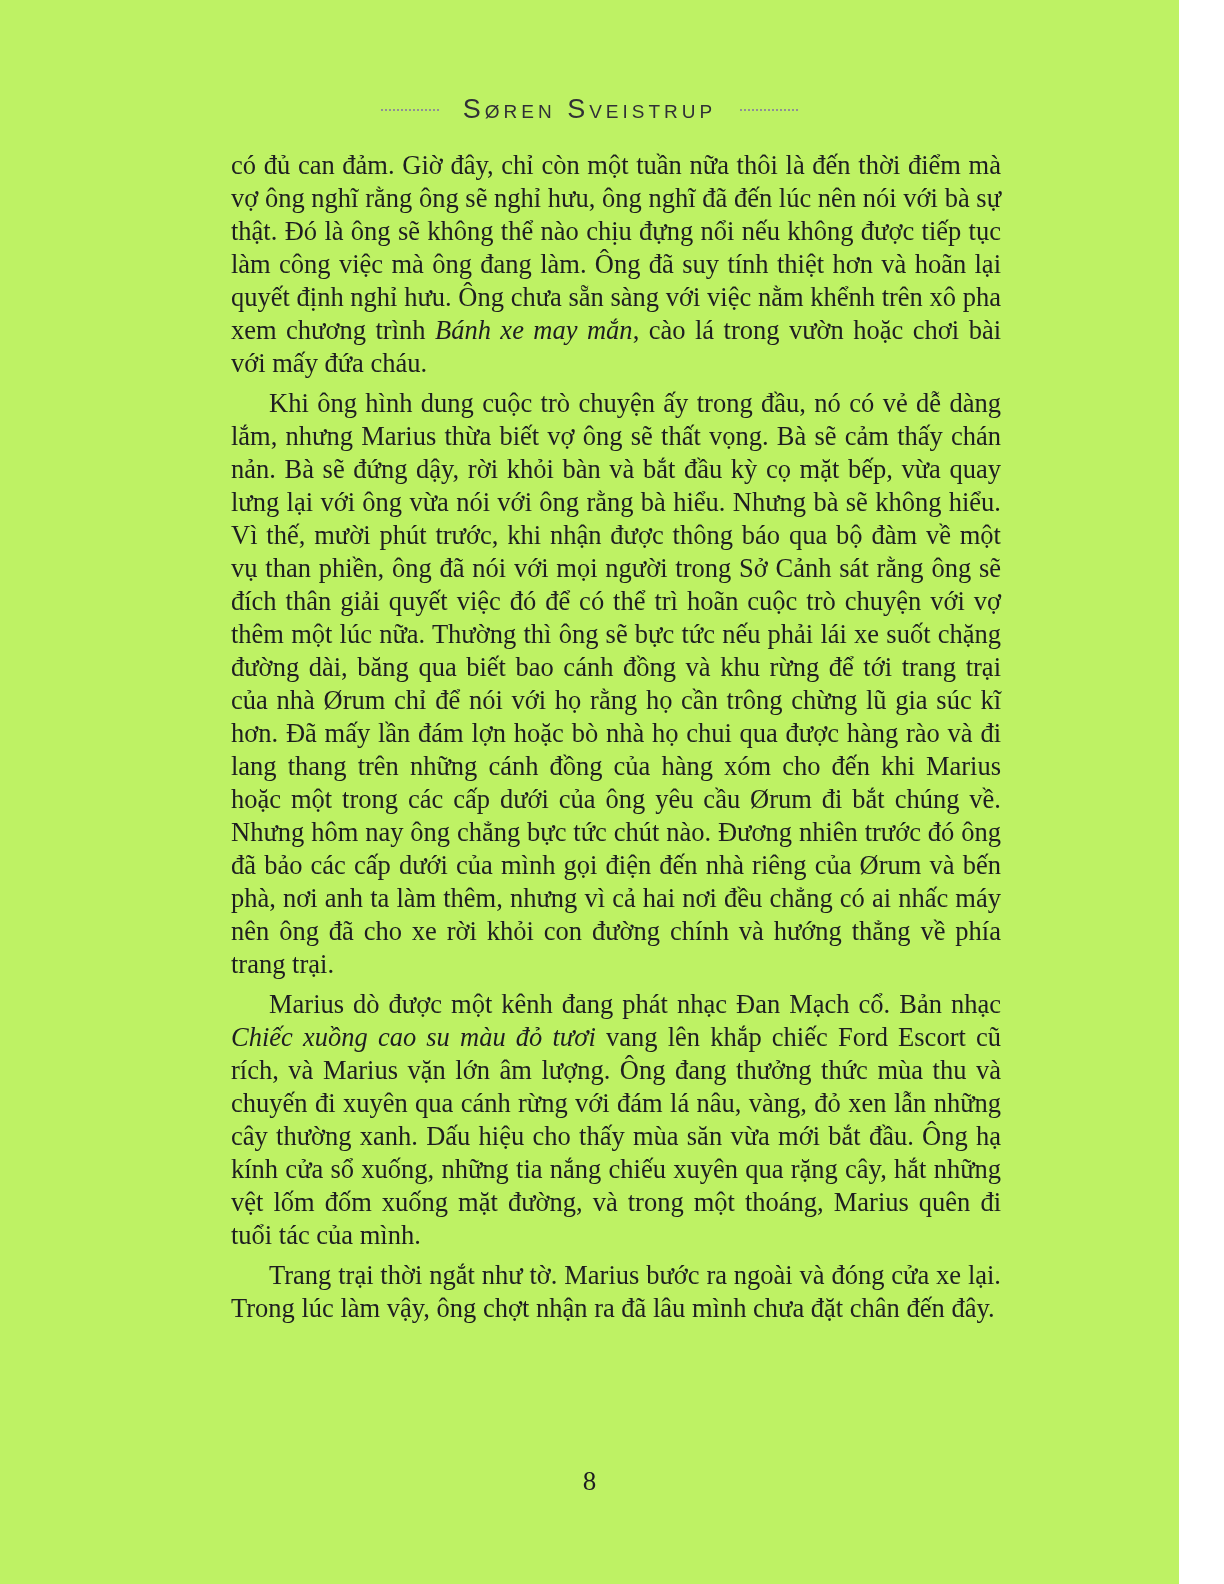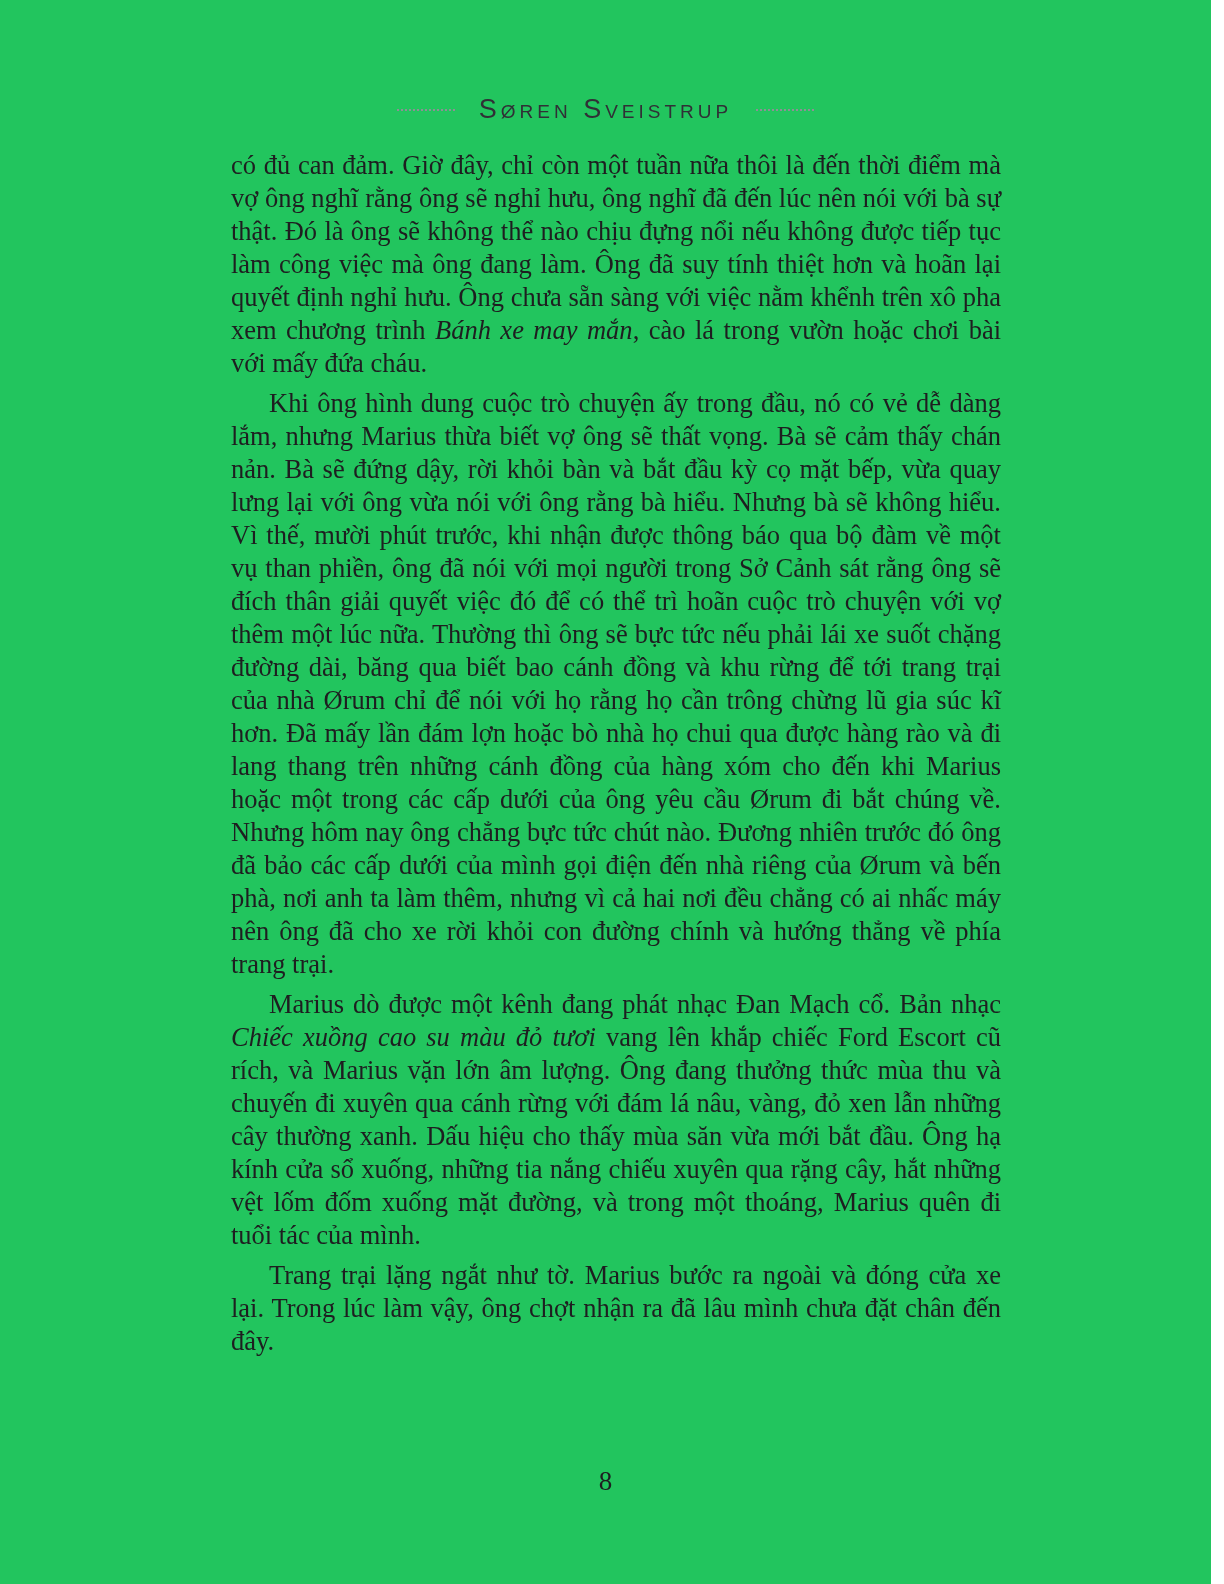--- a/index.html
+++ b/index.html
@@ -4,25 +4,24 @@
 <style>
   html, body {
     margin: 0;
     padding: 0;
     background: #ffffff;
   }
   .page {
     position: relative;
     width: 1179px;
     height: 1584px;
-    background: #22c55e;
+    background: #bef264;
     overflow: hidden;
     font-family: "Liberation Serif", "DejaVu Serif", serif;
     color: #1e1e20;
-    padding-left: 32px;
   }
   
   .running-head {
     position: absolute;
     top: 94px;
     left: 0;
     right: 0;
     display: flex;
     justify-content: center;
     align-items: center;
@@ -81,18 +80,18 @@
   <header class="running-head">
     <span class="ornament-dots"></span>
     <span class="author-name">Søren Sveistrup</span>
     <span class="ornament-dots"></span>
   </header>
 
   <main class="body-text" id="body-text">
       <p class="para"><span class="run">có đủ can đảm. Giờ đây, chỉ còn một tuần nữa thôi là đến thời điểm mà vợ ông nghĩ rằng ông sẽ nghỉ hưu, ông nghĩ đã đến lúc nên nói với bà sự thật. Đó là ông sẽ không thể nào chịu đựng nổi nếu không được tiếp tục làm công việc mà ông đang làm. Ông đã suy tính thiệt hơn và hoãn lại quyết định nghỉ hưu. Ông chưa sẵn sàng với việc nằm khểnh trên xô pha xem chương trình </span><span class="run italic">Bánh xe may mắn</span><span class="run">, cào lá trong vườn hoặc chơi bài với mấy đứa cháu.</span></p>
       <p class="para indent"><span class="run">Khi ông hình dung cuộc trò chuyện ấy trong đầu, nó có vẻ dễ dàng lắm, nhưng Marius thừa biết vợ ông sẽ thất vọng. Bà sẽ cảm thấy chán nản. Bà sẽ đứng dậy, rời khỏi bàn và bắt đầu kỳ cọ mặt bếp, vừa quay lưng lại với ông vừa nói với ông rằng bà hiểu. Nhưng bà sẽ không hiểu. Vì thế, mười phút trước, khi nhận được thông báo qua bộ đàm về một vụ than phiền, ông đã nói với mọi người trong Sở Cảnh sát rằng ông sẽ đích thân giải quyết việc đó để có thể trì hoãn cuộc trò chuyện với vợ thêm một lúc nữa. Thường thì ông sẽ bực tức nếu phải lái xe suốt chặng đường dài, băng qua biết bao cánh đồng và khu rừng để tới trang trại của nhà Ørum chỉ để nói với họ rằng họ cần trông chừng lũ gia súc kĩ hơn. Đã mấy lần đám lợn hoặc bò nhà họ chui qua được hàng rào và đi lang thang trên những cánh đồng của hàng xóm cho đến khi Marius hoặc một trong các cấp dưới của ông yêu cầu Ørum đi bắt chúng về. Nhưng hôm nay ông chẳng bực tức chút nào. Đương nhiên trước đó ông đã bảo các cấp dưới của mình gọi điện đến nhà riêng của Ørum và bến phà, nơi anh ta làm thêm, nhưng vì cả hai nơi đều chẳng có ai nhấc máy nên ông đã cho xe rời khỏi con đường chính và hướng thẳng về phía trang trại.</span></p>
       <p class="para indent"><span class="run">Marius dò được một kênh đang phát nhạc Đan Mạch cổ. Bản nhạc </span><span class="run italic">Chiếc xuồng cao su màu đỏ tươi</span><span class="run"> vang lên khắp chiếc Ford Escort cũ rích, và Marius vặn lớn âm lượng. Ông đang thưởng thức mùa thu và chuyến đi xuyên qua cánh rừng với đám lá nâu, vàng, đỏ xen lẫn những cây thường xanh. Dấu hiệu cho thấy mùa săn vừa mới bắt đầu. Ông hạ kính cửa sổ xuống, những tia nắng chiếu xuyên qua rặng cây, hắt những vệt lốm đốm xuống mặt đường, và trong một thoáng, Marius quên đi tuổi tác của mình.</span></p>
-      <p class="para indent"><span class="run">Trang trại lặng ngắt như tờ. Marius bước ra ngoài và đóng cửa xe lại. Trong lúc làm vậy, ông chợt nhận ra đã lâu mình chưa đặt chân đến đây.</span></p>
+      <p class="para indent"><span class="run">Trang trại thời ngắt như tờ. Marius bước ra ngoài và đóng cửa xe lại. Trong lúc làm vậy, ông chợt nhận ra đã lâu mình chưa đặt chân đến đây.</span></p>
     </main>
 
   <footer class="folio">8</footer>
 
 </div>
 
 </body></html>

